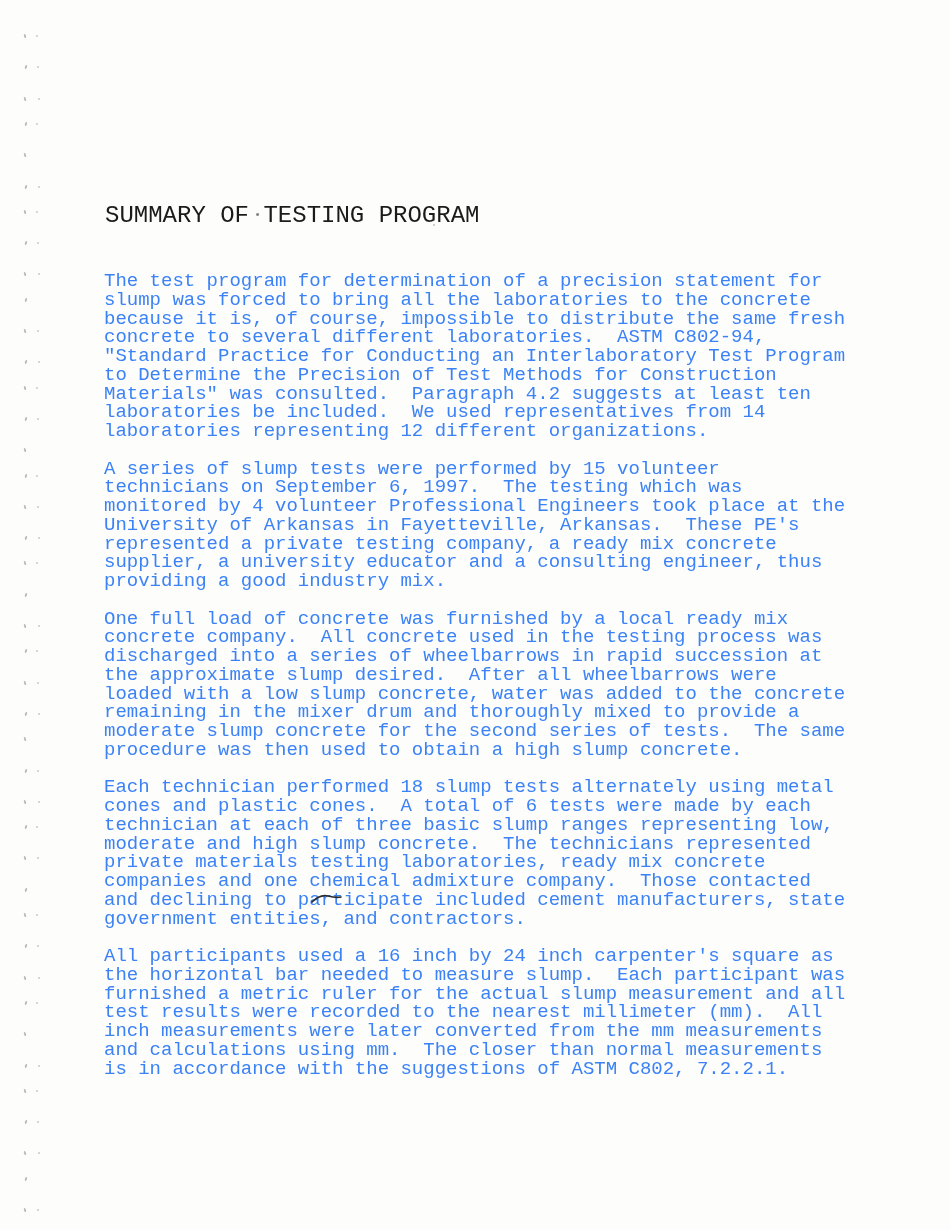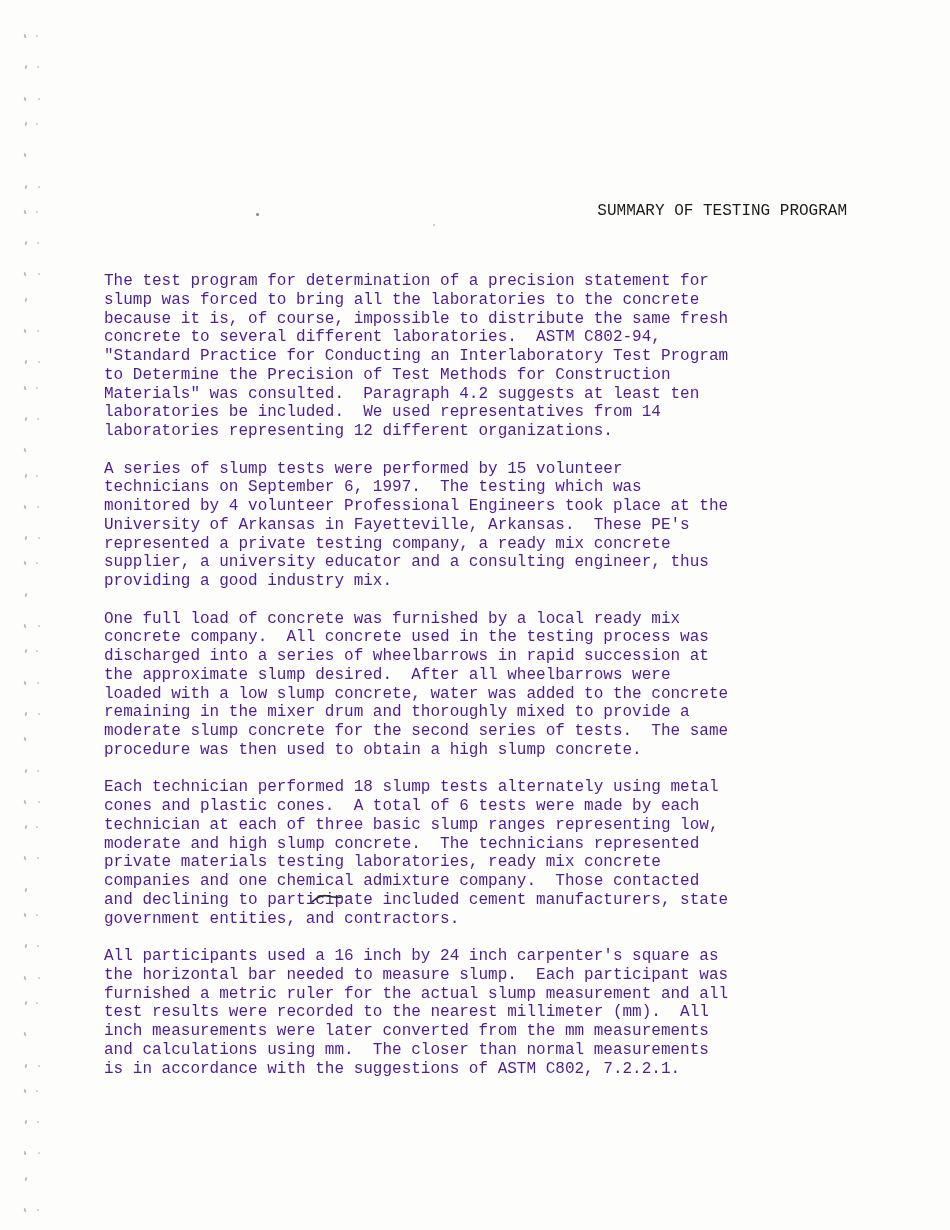--- a/index.html
+++ b/index.html
@@ -12,33 +12,33 @@
   }
   .page {
     position: absolute; inset: 0;
     background: #fdfdfc;
     color: #1a1a1a;
   }
   .title {
     position: absolute;
     top: 202px; left: 105px; width: 742px;
     margin: 0;
-    text-align: right;
-    font-size: 16px;
+    text-align: left;
+    font-size: 24px;
     font-weight: normal;
     letter-spacing: 0;
     color: #1b1b1b;
   }
   .body-text {
     position: absolute;
     top: 272px; left: 104px;
-    font-size: 16px;
+    font-size: 19px;
     line-height: 18.75px;
     white-space: pre;
-    color: #4c1d95;
+    color: #3b82f6;
   }
   .body-text p { margin: 0 0 18.75px 0; }
   
   .bmark { position: absolute; display: block; }
   .bmark.a {
     width: 2px; height: 4px;
     background: #9e9e9e;
     border-radius: 40% 60% 50% 50%;
     transform: rotate(20deg);
     opacity: .7;

